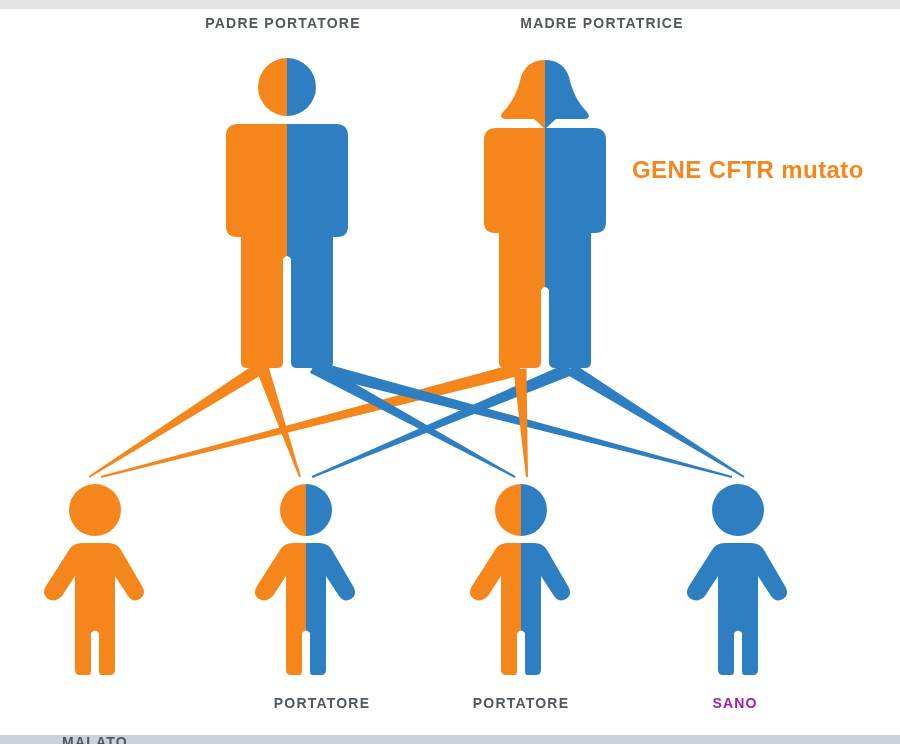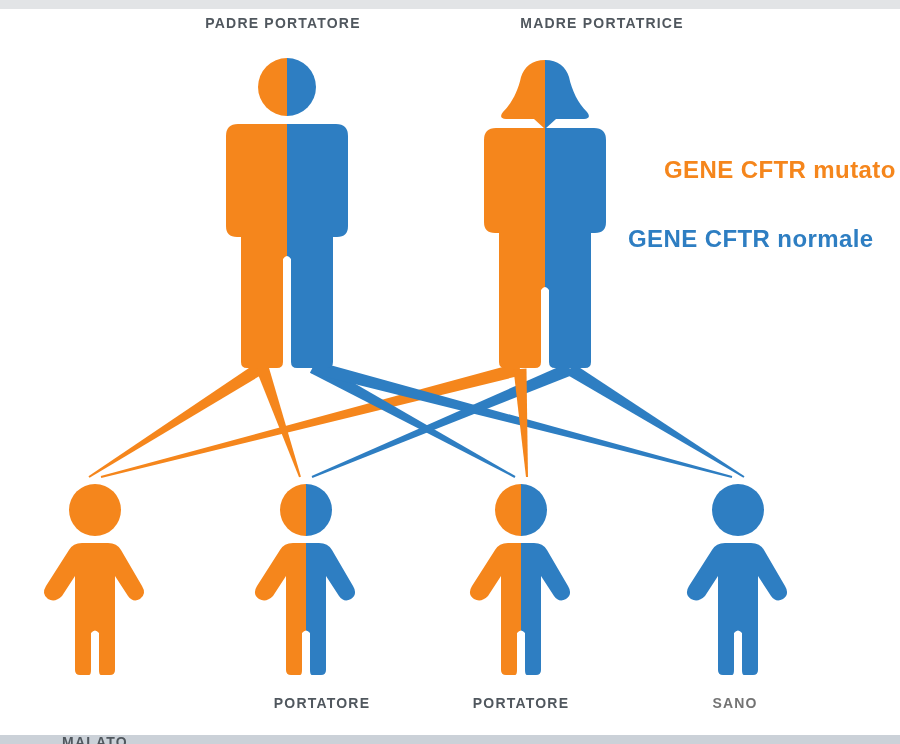--- a/index.html
+++ b/index.html
@@ -107,20 +107,19 @@
       </g>
       <g transform="translate(685,483)">
         <circle fill="#2E7EC2" cx="53" cy="27" r="26"></circle>
         <path fill="#2E7EC2" d="M40,60 L66,60 Q75,60 79,67 L100,103 Q105,111 98,116 Q91,120 86,113 L73,93 L73,187 Q73,192 68,192 L59,192 Q57,192 57,187 L57,150 Q53,145 49,150 L49,187 Q49,192 47,192 L38,192 Q33,192 33,187 L33,93 L20,113 Q13,120 6,116 Q-1,111 4,103 L27,67 Q31,60 40,60 Z"></path>
       </g>
     </svg>
 
   <div class="label" id="label-father" style="left: 283px; top: 15px; color: rgb(80, 87, 94);">PADRE PORTATORE</div>
   <div class="label" id="label-mother" style="left: 582px; top: 15px; color: rgb(80, 87, 94); padding-left: 40px;">MADRE PORTATRICE</div>
 
-  <div class="legend-line" id="legend-mutated" style="left: 632px; top: 156px; color: rgb(245, 134, 28); margin-left: 32px;">GENE CFTR mutato</div>
-  <div class="legend-line" id="legend-normal" style="left: 628px; top: 225px; color: rgb(46, 126, 194);">GENE CFTR normale</div>
+  <div class="legend-line" id="legend-mutated" style="left: 632px; top: 156px; color: rgb(245, 134, 28);">GENE CFTR mutato</div>
 
   <div class="label" id="label-child-1" style="left: 95px; top: 734px; color: rgb(80, 87, 94);">MALATO</div>
   <div class="label" id="label-child-2" style="left: 322px; top: 695px; color: rgb(80, 87, 94);">PORTATORE</div>
   <div class="label" id="label-child-3" style="left: 521px; top: 695px; color: rgb(80, 87, 94);">PORTATORE</div>
-  <div class="label" id="label-child-4" style="left: 735px; top: 695px; color: #737373;">SANO</div>
+  <div class="label" id="label-child-4" style="left: 735px; top: 695px; color: #a21caf;">SANO</div>
 </div>
 
 </body></html>

